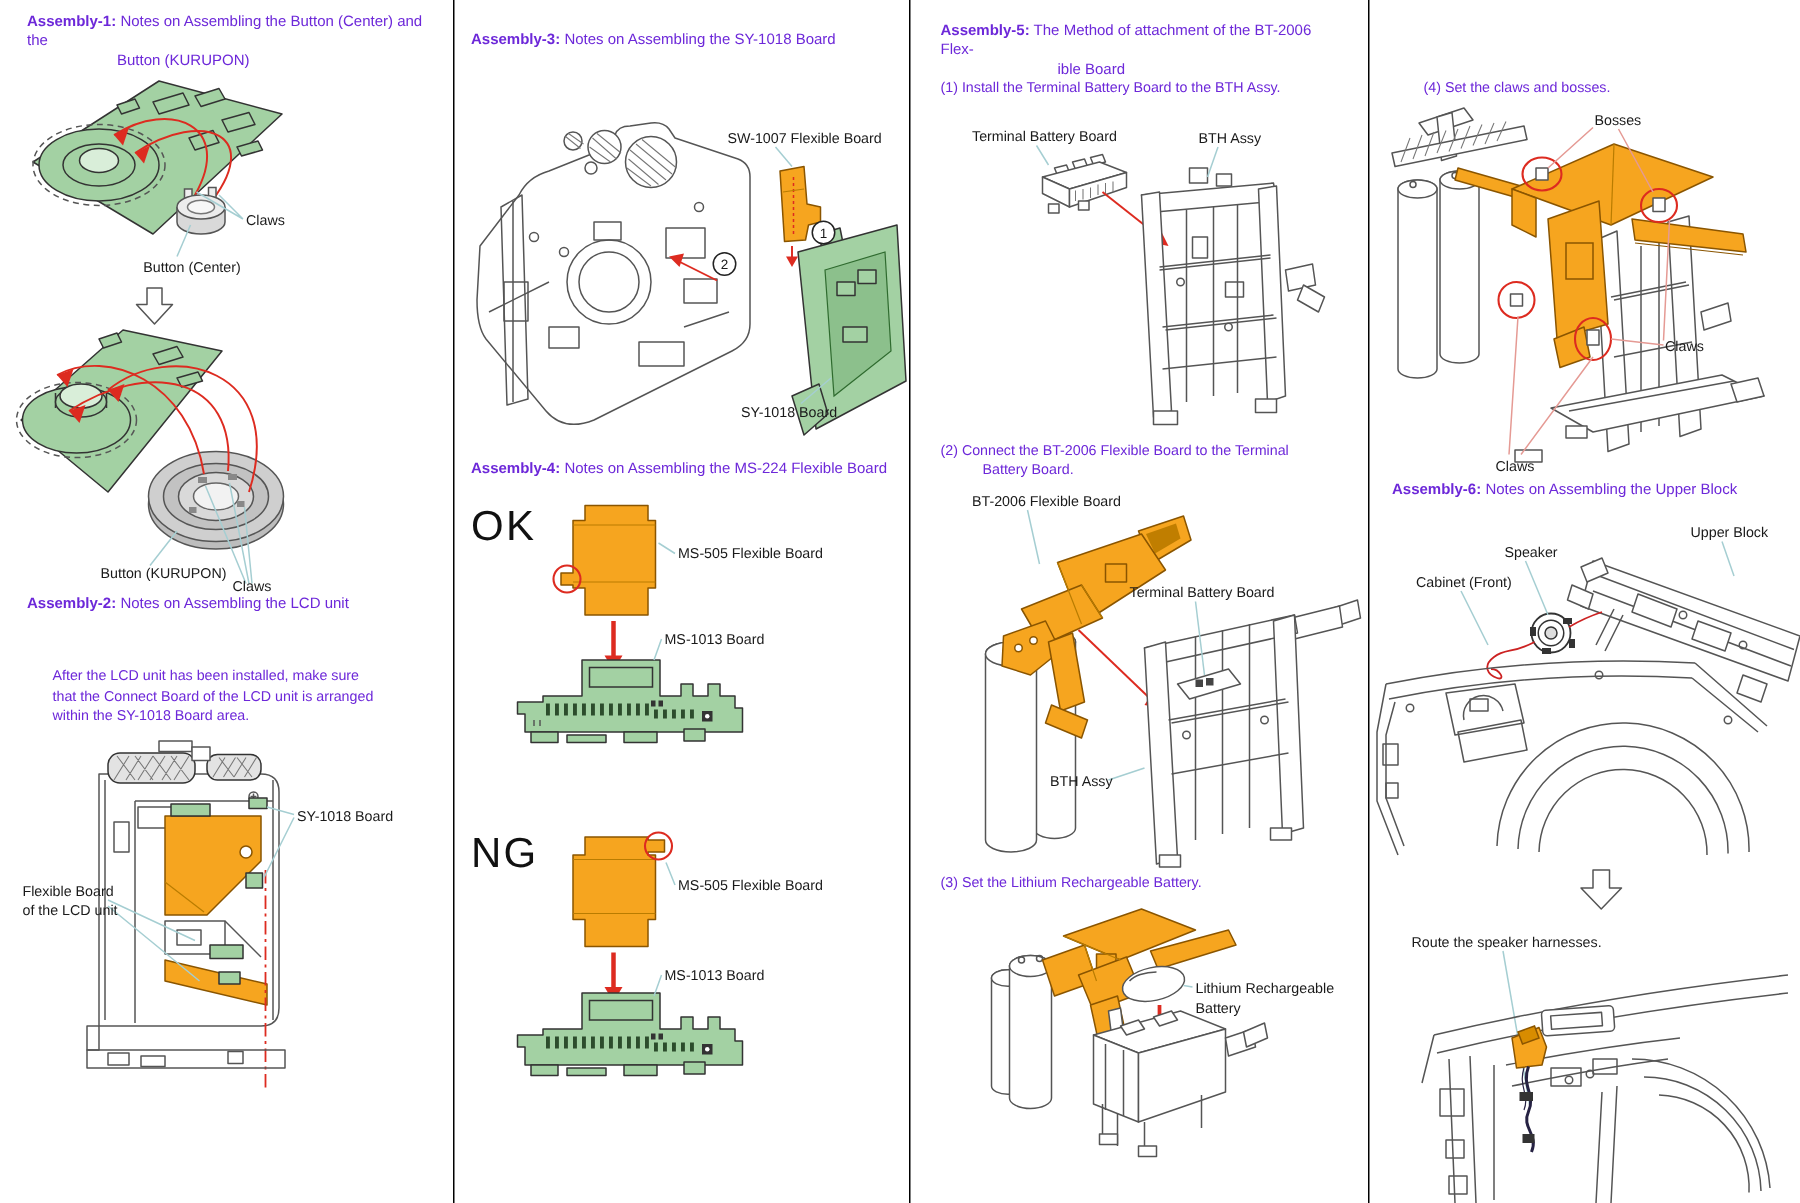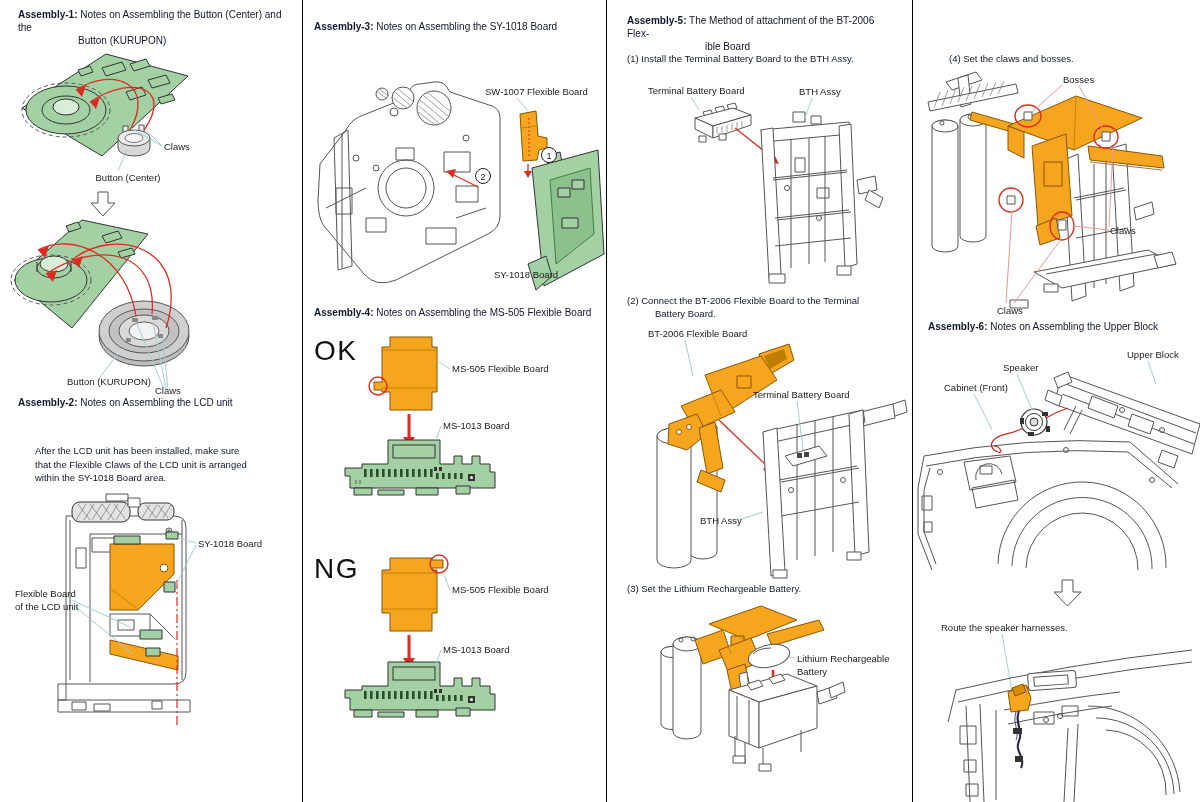--- a/index.html
+++ b/index.html
@@ -1,17 +1,17 @@
 <!DOCTYPE html>
 <html><head>
 <meta charset="utf-8">
 <style>
   html,body{margin:0;padding:0;background:#fff;}
   .page{position:relative;width:1200px;height:802px;background:#ffffff;overflow:hidden;
-        font-family:"Liberation Sans",sans-serif;color:#0f172a;}
+        font-family:"Liberation Sans",sans-serif;color:#6d28d9;}
   .divider{position:absolute;top:0;width:1px;height:802px;background:#000;}
   .head{position:absolute;font-size:10px;line-height:13px;}
   .head .b{font-weight:bold;}
   .body-text{position:absolute;font-size:9.5px;line-height:13.5px;}
   .step{position:absolute;font-size:9.5px;line-height:12.5px;}
   .fig{position:absolute;}
   svg text{font-family:"Liberation Sans",sans-serif;font-size:9.5px;fill:#1a1a1a;}
   svg text.big{font-size:28px;letter-spacing:1.5px;fill:#111;}
   svg text.num{font-size:9px;text-anchor:middle;}
   .ln{fill:#fff;stroke:#555;stroke-width:1;stroke-linejoin:round;}
@@ -117,21 +117,21 @@
     <path class="teal" d="M158,201 L131,136 M160,201 L147,134 M162,201 L157,150"></path>
     <text x="149" y="206">Claws</text>
   </svg>
 
   <div class="head" style="left:18px;top:396px;width:278px">
     <span class="b">Assembly-2:</span>
     <span>Notes on Assembling the LCD unit</span>
   </div>
   <div class="body-text" style="left:35px;top:444px;width:260px">
     <div>After the LCD unit has been installed, make sure</div>
-    <div>that the Flexible Claws of the LCD unit is arranged</div>
+    <div>that the Connect Board of the LCD unit is arranged</div>
     <div>within the SY-1018 Board area.</div>
   </div>
 
   <svg class="fig" style="left:6px;top:488px" width="292" height="250" viewBox="0 0 292 250">
     <g>
       <rect x="100" y="6" width="22" height="7" class="ln"></rect>
       <path class="ln" d="M60,28 L168,28 Q180,28 180,40 L180,184 Q180,196 168,196 L60,196 Z"></path>
       <path class="lnf" d="M64,32 V192 M84,46 V194 M84,46 H176 M176,32 V192"></path>
       <rect x="66" y="14" width="58" height="20" rx="8" fill="#e3e3e3" stroke="#333"></rect>
       <path class="thin" stroke="#333" d="M70,32 L80,16 M78,32 L88,16 M86,32 L96,16 M94,32 L104,16 M102,32 L112,16 M110,32 L120,16 M72,16 L84,32 M84,16 L96,32 M96,16 L108,32 M108,16 L120,32"></path>
@@ -230,21 +230,21 @@
       <polygon class="redf" points="140,103 150,101 147,110"></polygon>
     </g>
     <path class="teal" d="M211,30 L222,43"></path>
     <text x="179" y="27">SW-1007 Flexible Board</text>
     <path class="teal" d="M228,201 L248,184"></path>
     <text x="188" y="210">SY-1018 Board</text>
   </svg>
 
   <div class="head" style="left:314px;top:306px;width:285px">
     <span class="b">Assembly-4:</span>
-    <span>Notes on Assembling the MS-505 Flexible Board</span>
+    <span>Notes on Assembling the MS-224 Flexible Board</span>
   </div>
 
   <svg class="fig" style="left:306px;top:322px" width="300" height="190" viewBox="0 0 300 190">
     <text x="8" y="38" class="big">OK</text>
     <g>
       <path class="org" d="M84,15 H126 V25 H131 V70 H126 V88 H84 V70 H76 V68 H68 V60 H76 V25 H84 Z"></path>
       <path class="orgd" d="M76,28 H131 M76,66 H131"></path>
       <circle cx="72" cy="64" r="9" class="redc"></circle>
     </g>
     <g>

